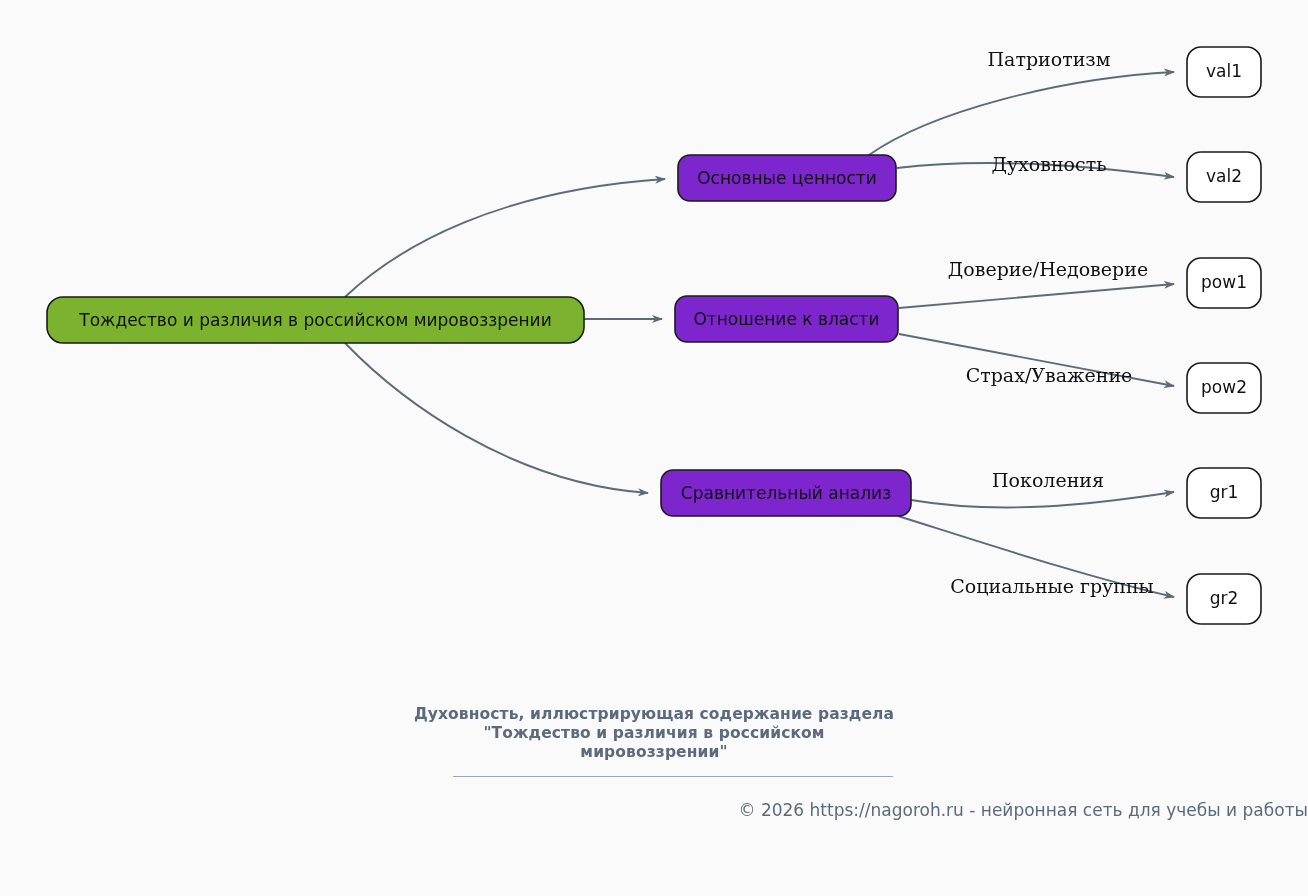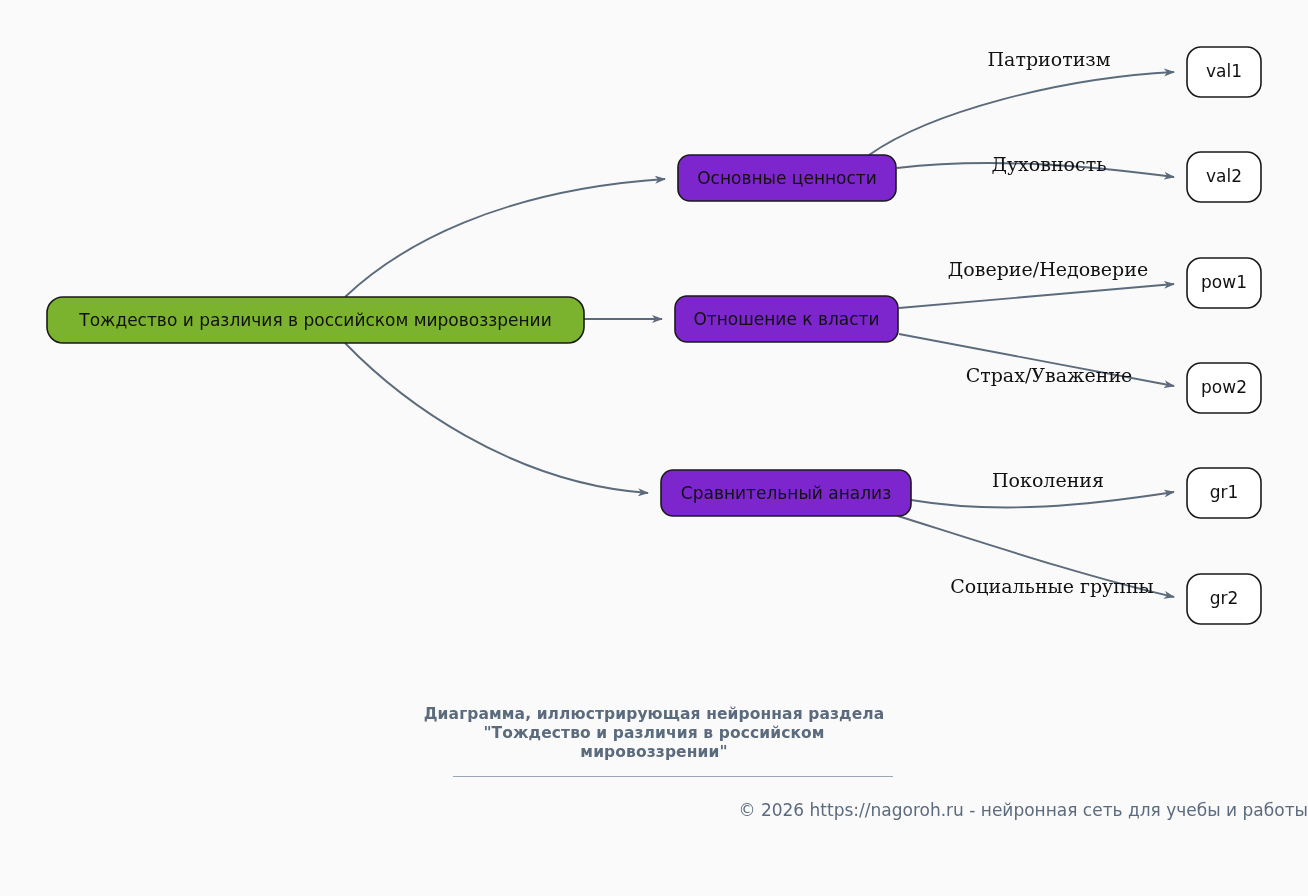--- a/index.html
+++ b/index.html
@@ -173,21 +173,21 @@
       <text class="leaf-label" x="1224" y="493">gr1</text>
     </g>
 
     <g>
       <rect x="1187" y="574" width="74" height="50" rx="14" ry="14" fill="#ffffff" stroke="#1a1a1a" stroke-width="1.6"></rect>
       <text class="leaf-label" x="1224" y="599">gr2</text>
     </g>
   </svg>
 
   <div class="caption">
-    <span class="caption-line">Диаграмма, иллюстрирующая нейронная раздела</span>
+    <span class="caption-line">Духовность, иллюстрирующая содержание раздела</span>
     <span class="caption-line">"Тождество и различия в российском</span>
     <span class="caption-line">мировоззрении"</span>
   </div>
 
   <div class="divider"></div>
 
   <div class="footer">© 2026 https://nagoroh.ru - нейронная сеть для учебы и работы</div>
 
 </div>
 

